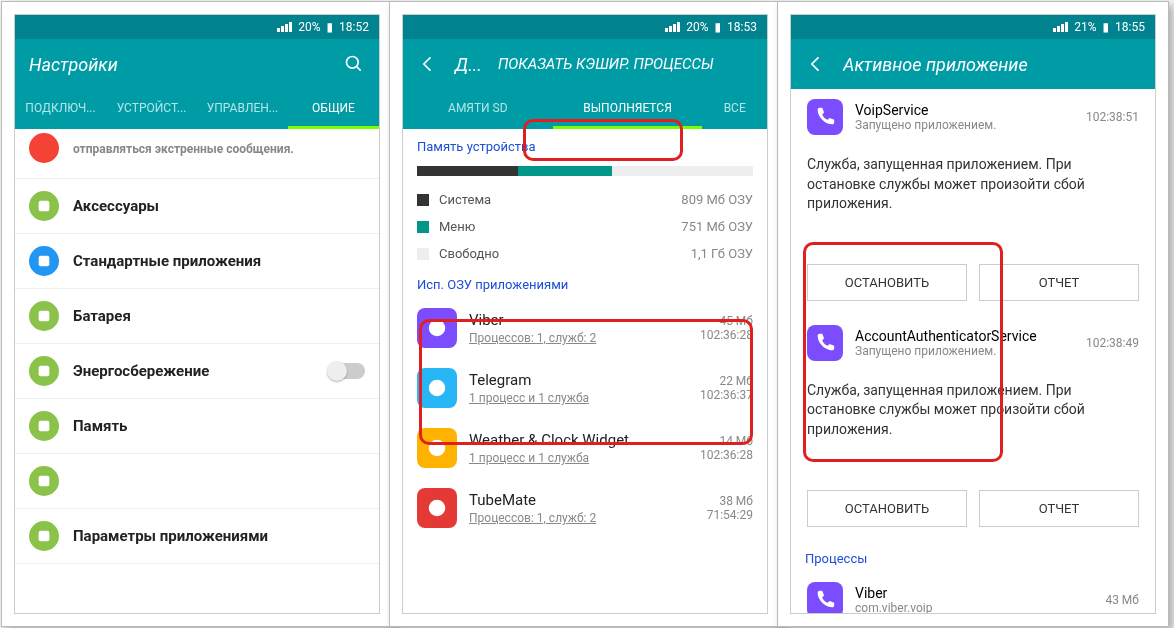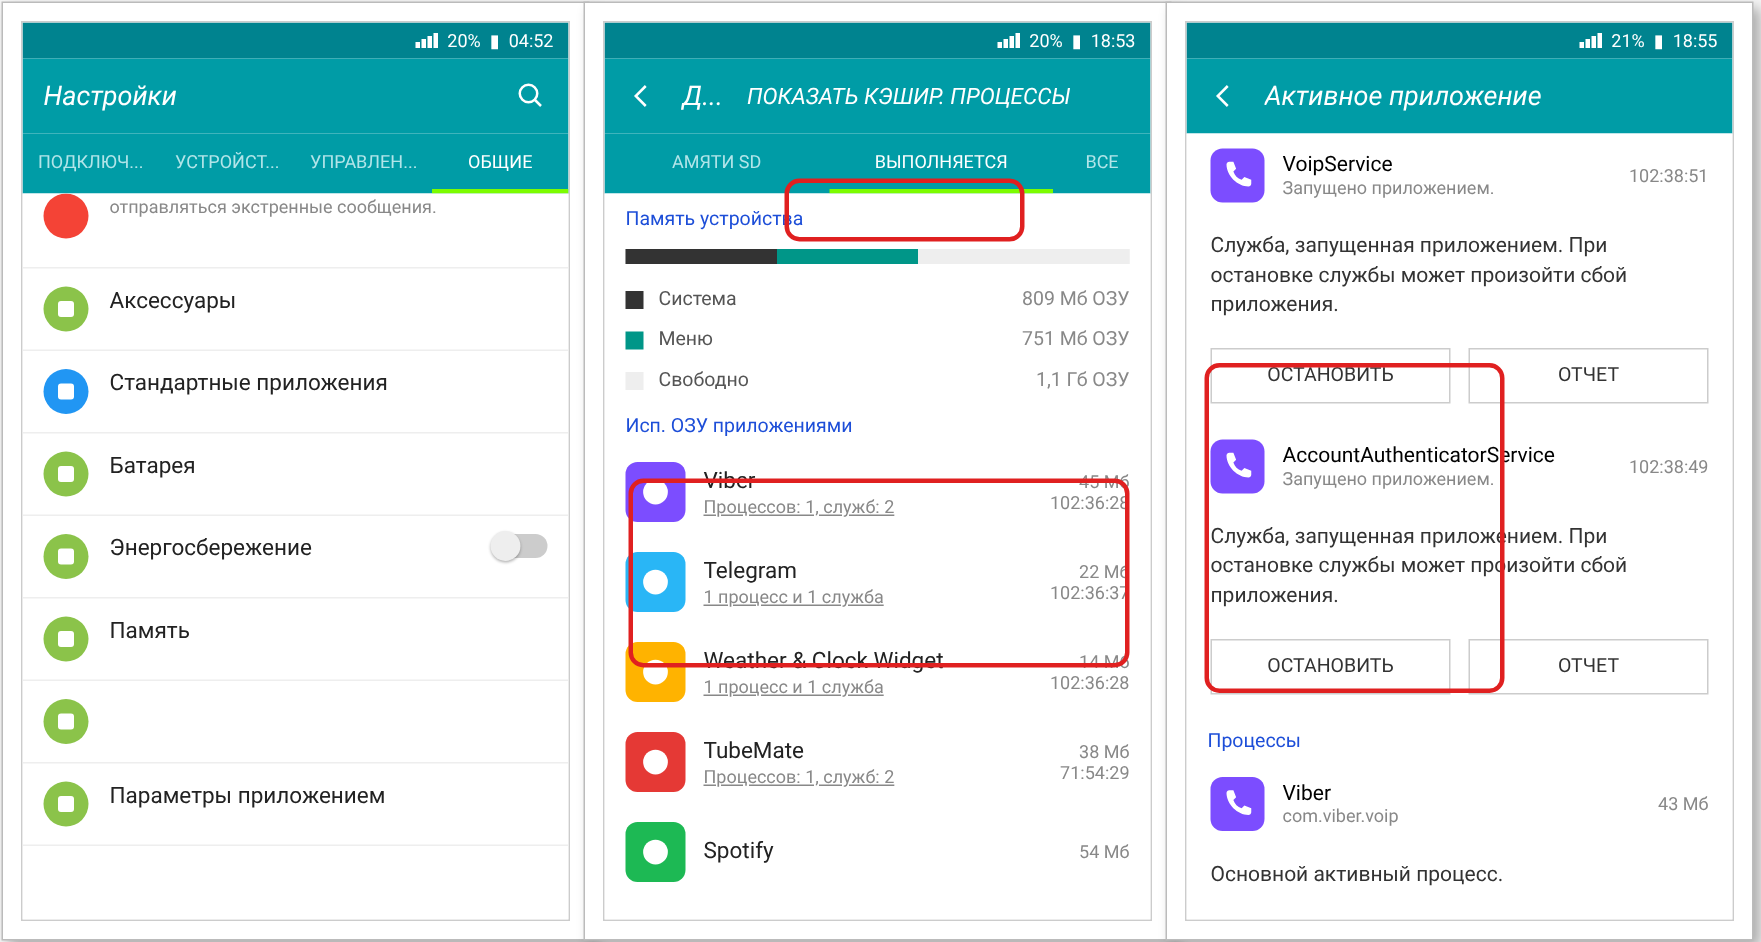--- a/index.html
+++ b/index.html
@@ -9,21 +9,21 @@
 .statusbar .sig { display: inline-flex; gap: 1px; align-items: flex-end; }
 .sig i { width: 3px; background: #fff; display: inline-block; }
 .sig i:nth-child(1){height:4px}.sig i:nth-child(2){height:6px}.sig i:nth-child(3){height:8px}.sig i:nth-child(4){height:10px}
 .appbar { background: #009ca6; color: #fff; height: 50px; display: flex; align-items: center; padding: 0 14px; gap: 16px; font-style: italic; }
 .appbar .title { font-size: 18px; flex: 1; white-space: nowrap; overflow: hidden; text-overflow: ellipsis; }
 .appbar .icon { width: 22px; height: 22px; display: flex; align-items: center; justify-content: center; cursor: pointer; }
 .tabs { background: #009ca6; color: #b2e5e9; height: 40px; display: flex; align-items: stretch; font-size: 12px; }
 .tab { flex: 1; display: flex; align-items: center; justify-content: center; border-bottom: 3px solid transparent; cursor: pointer; white-space: nowrap; padding: 0 4px; }
 .tab.active { color: #fff; border-bottom-color: #7cfc00; }
 .content { flex: 1; overflow-y: auto; background: #fff; }
-.list-item { display: flex; padding: 12px 14px; border-bottom: 1px solid #eee; gap: 14px; min-height: 50px; }
+.list-item { display: flex; align-items: center; padding: 12px 14px; border-bottom: 1px solid #eee; gap: 14px; min-height: 50px; font-weight: bold; }
 .list-item .ico { width: 30px; height: 30px; border-radius: 50%; display: flex; align-items: center; justify-content: center; flex-shrink: 0; }
 .list-item .txt { font-size: 15px; color: #222; flex: 1; }
 .list-item .sub { font-size: 12px; color: #888; margin-top: 2px; }
 .toggle { width: 36px; height: 16px; background: #ccc; border-radius: 8px; position: relative; }
 .toggle::after { content:''; position:absolute; width:20px; height:20px; background:#eee; border-radius:50%; top:-2px; left:-2px; box-shadow:0 1px 2px rgba(0,0,0,.3); }
 .highlight { border: 3px solid #e02020; border-radius: 10px; }
 .highlight-box { position: absolute; border: 3px solid #e02020; border-radius: 10px; pointer-events: none; z-index: 10; }
 .section-label { padding: 10px 14px 6px; font-size: 13px; color: #1d4ed8; }
 .mem-bar { height: 10px; margin: 6px 14px 10px; display: flex; background: #eee; }
 .mem-bar .seg { height: 100%; }
@@ -31,21 +31,21 @@
 .mem-row .sw { width:12px; height:12px; flex-shrink:0; }
 .mem-row .val { margin-left:auto; color:#888; }
 .app-row { display:flex; align-items:center; padding: 10px 14px; gap:12px; }
 .app-row .app-ico { width:40px; height:40px; border-radius:8px; flex-shrink:0; display:flex; align-items:center; justify-content:center; }
 .app-row .app-info { flex:1; }
 .app-row .app-name { font-size:15px; color:#222; }
 .app-row .app-sub { font-size:12px; color:#888; margin-top:2px;text-decoration:underline; }
 .app-row .app-meta { text-align:right; font-size:12px; color:#888; }
 .desc-text { padding: 10px 16px; font-size: 14px; color: #333; line-height: 1.4; }
 .btn-row { display:flex; gap:12px; padding: 8px 16px 14px; }
-.btn { flex:1; border:1px solid #ccc; background:#fff; padding:10px 0; text-align:center; font-size:13px; color:#333; cursor:pointer; }
+.btn { flex:1; border:1px solid #ccc; background:#fff; padding:10px 0; text-align:center; font-size:13px; color:#333; cursor:pointer;margin-top:32px; }
 .svc-row { display:flex; align-items:center; padding:10px 16px; gap:12px; }
 .svc-ico { width:36px; height:36px; border-radius:8px; background:#7c4dff; flex-shrink:0; display:flex; align-items:center; justify-content:center; }
 .svc-info { flex:1; min-width:0; }
 .svc-name { font-size:14px; color:#000000; white-space:nowrap; overflow:hidden; text-overflow:ellipsis; }
 .svc-sub { font-size:12px; color:#888; }
 .svc-time { font-size:12px; color:#888; }
 svg { display:block; }
 </style>
 </head>
 <body>
@@ -53,21 +53,21 @@
 <div class="phone-frame">
   <div class="statusbar">
     <span class="sig">
         <i></i>
         <i></i>
         <i></i>
         <i></i>
       </span>
     <span>20%</span>
     <span>▮</span>
-    <span>04:52</span>
+    <span>18:52</span>
   </div>
   <div class="appbar">
     <span class="title">Настройки</span>
     <span class="icon">
       <svg width="20" height="20" viewBox="0 0 24 24" fill="none" stroke="#fff" stroke-width="2">
           <circle cx="10" cy="10" r="7"></circle>
           <line x1="20" y1="20" x2="15" y2="15"></line>
         </svg>
     </span>
   </div>
@@ -132,21 +132,21 @@
               <rect x="4" y="4" width="16" height="16" rx="3"></rect>
             </svg>
     </div>
     </div>
         <div class="list-item">
     <div class="ico" style="background:#8bc34a">
       <svg width="16" height="16" viewBox="0 0 24 24" fill="#fff">
               <rect x="4" y="4" width="16" height="16" rx="3"></rect>
             </svg>
     </div>
-    <div class="txt">Параметры приложением</div>
+    <div class="txt">Параметры приложениями</div>
     </div>
       </div>
   </div>
 </div>
 
 <div class="phone-frame">
   <div class="statusbar">
     <span class="sig">
         <i></i>
         <i></i>
@@ -250,35 +250,20 @@
           </div>
     <div class="app-info">
       <div class="app-name">TubeMate</div>
       <div class="app-sub">Процессов: 1, служб: 2</div>
     </div>
     <div class="app-meta">
       <div>38 Мб</div>
       <div>71:54:29</div>
     </div>
         </div>
-        <div class="app-row">
-          <div class="app-ico" style="background:#1db954">
-      <svg width="22" height="22" viewBox="0 0 24 24" fill="#fff">
-              <circle cx="12" cy="12" r="9"></circle>
-            </svg>
-          </div>
-    <div class="app-info">
-      <div class="app-name">Spotify</div>
-      <div class="app-sub"></div>
-    </div>
-    <div class="app-meta">
-      <div>54 Мб</div>
-      <div></div>
-    </div>
-        </div>
       </div>
   </div>
   <div class="highlight-box" style="top:104px;left:120px;width:160px;height:42px"></div>
   <div class="highlight-box" style="top:304px;left:16px;width:334px;height:126px"></div>
 </div>
 
 <div class="phone-frame">
   <div class="statusbar">
     <span class="sig">
         <i></i>

